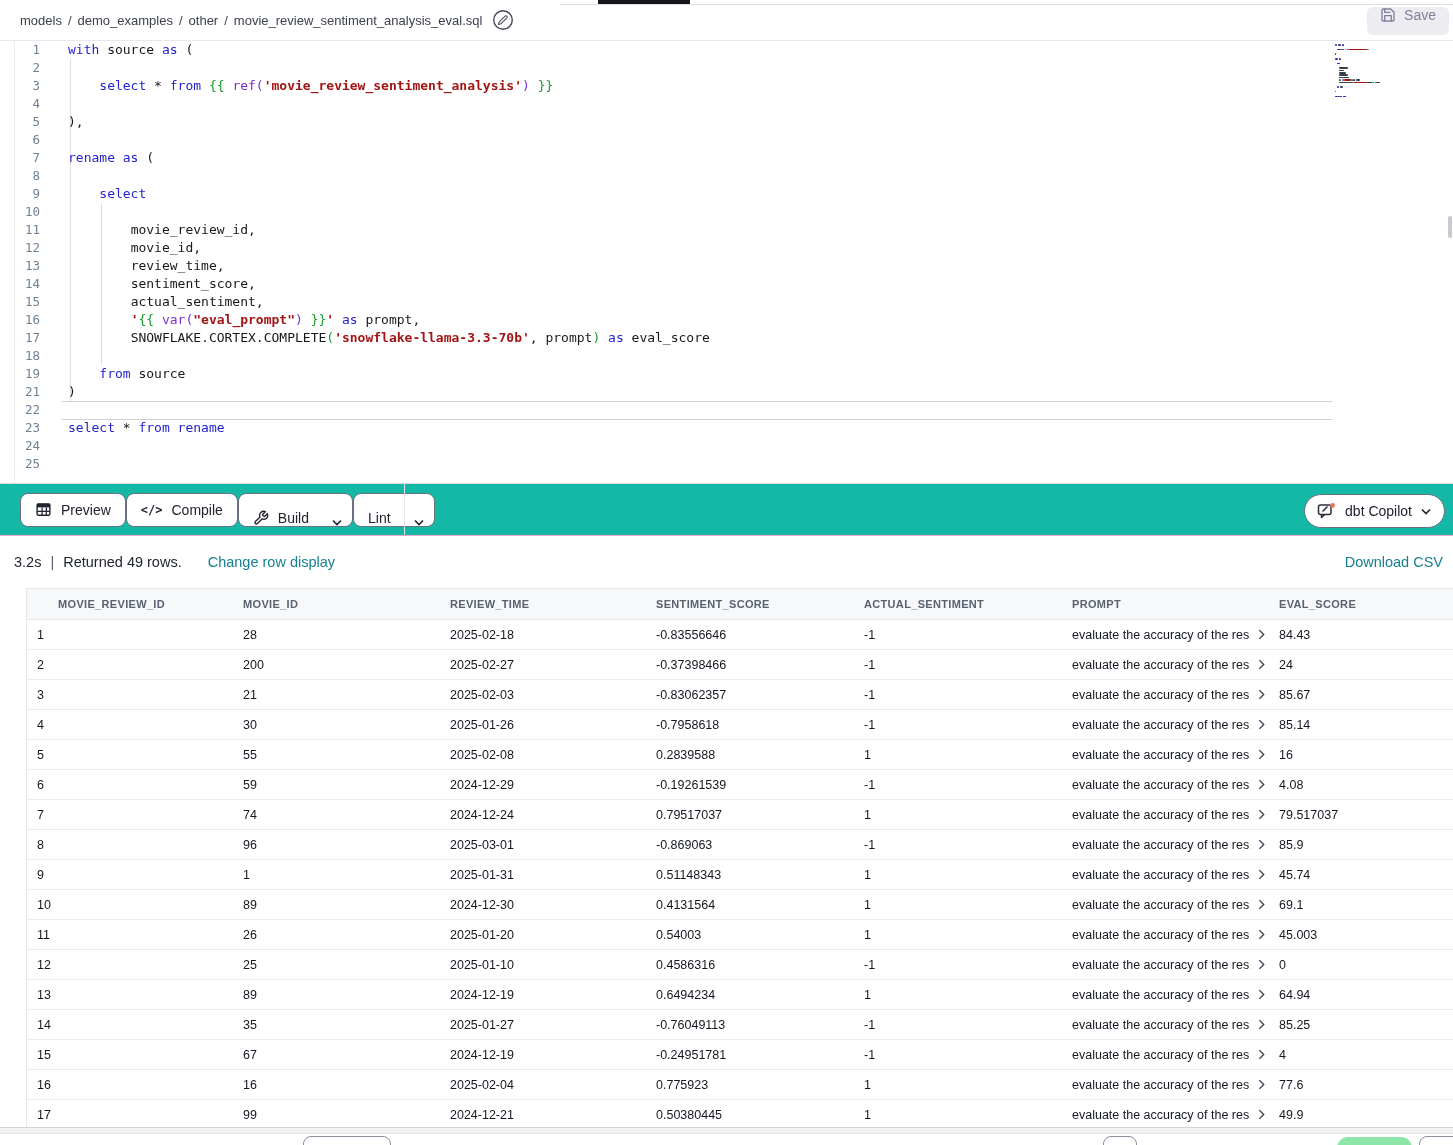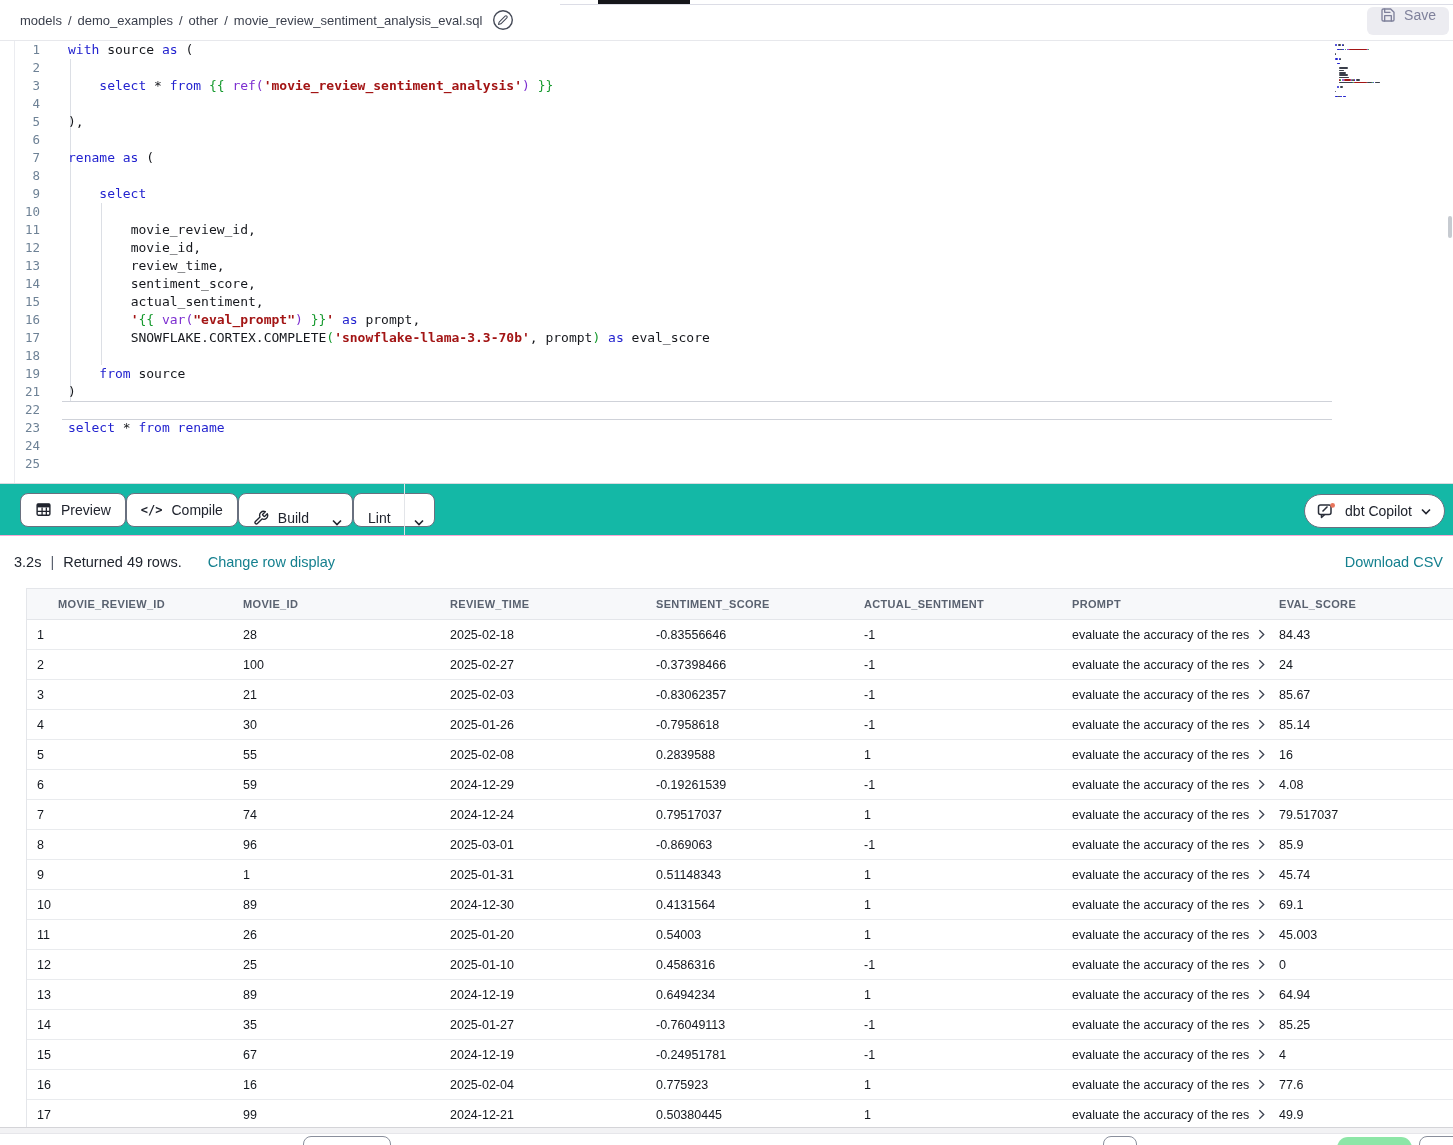--- a/index.html
+++ b/index.html
@@ -345,21 +345,21 @@
             <span class="chev-right">
               <svg width="7" height="11" viewBox="0 0 8 12">
                 <path d="M1.5 1 L6.5 6 L1.5 11" fill="none" stroke="#3c4250" stroke-width="1.6"></path>
               </svg>
             </span>
           </div>
           <div>84.43</div>
         </div>
         <div class="trow">
           <div>2</div>
-          <div>100</div>
+          <div>200</div>
           <div>2025-02-27</div>
           <div>-0.37398466</div>
           <div>-1</div>
           <div class="prompt-cell">
             <span class="prompt-text">evaluate the accuracy of the res…</span>
             <span class="chev-right">
               <svg width="7" height="11" viewBox="0 0 8 12">
                 <path d="M1.5 1 L6.5 6 L1.5 11" fill="none" stroke="#3c4250" stroke-width="1.6"></path>
               </svg>
             </span>

